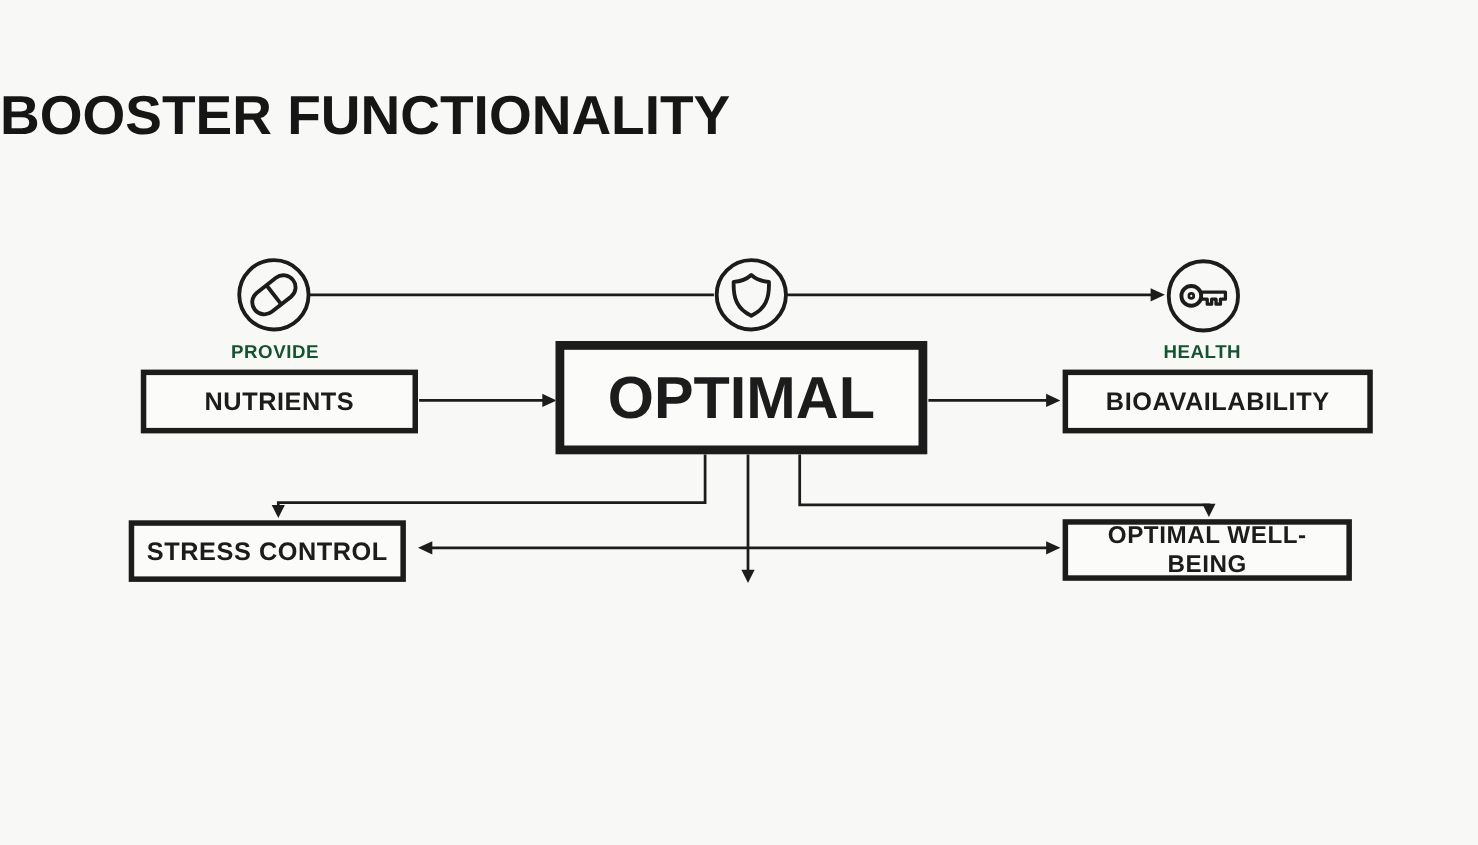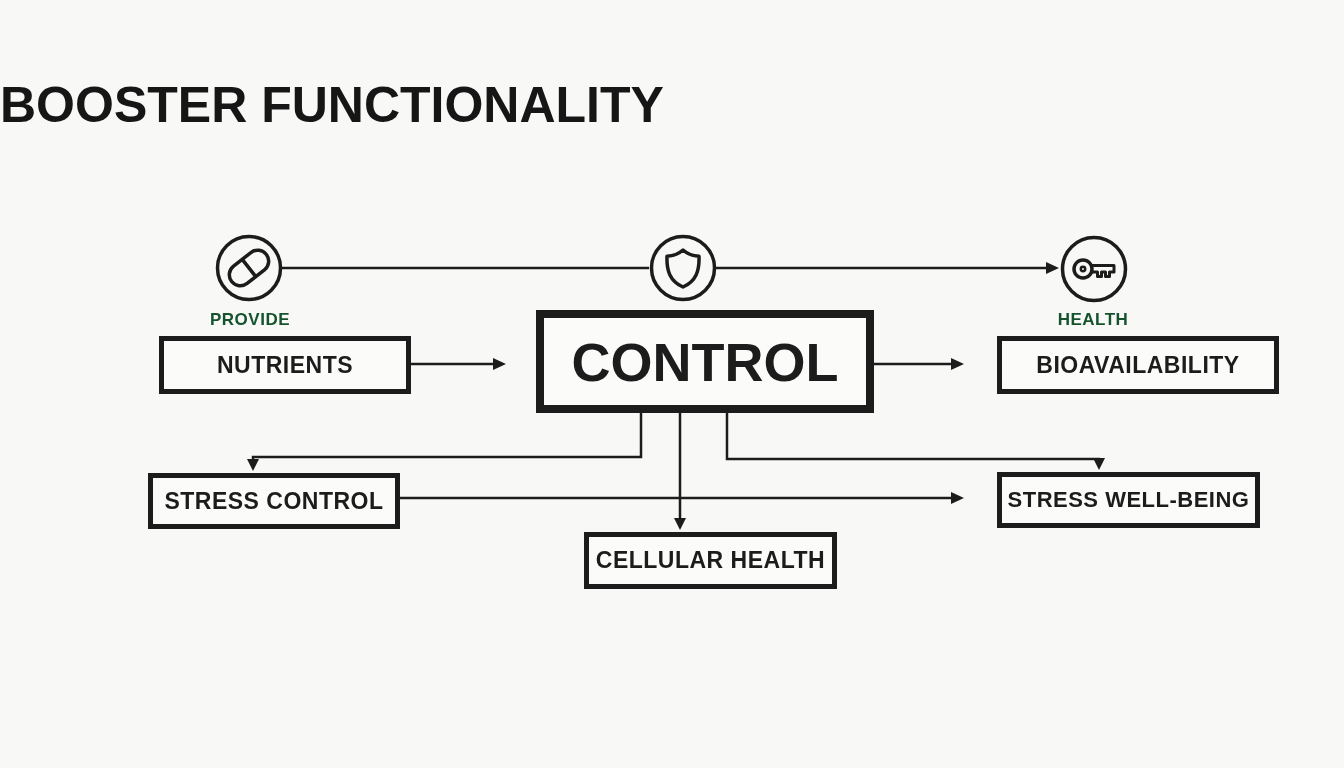--- a/index.html
+++ b/index.html
@@ -27,21 +27,20 @@
     position:absolute;
     border:5px solid #1c1c1c;
     background:#fbfbfa;
     display:flex;align-items:center;justify-content:center;
     font-weight:bold;
     font-size:23px;
     letter-spacing:0.5px;
     color:#1c1c1c;
     box-sizing:border-box;
     text-align:center;
-    margin-left:31px;
   }
   .node.center{
     border-width:8px;
     font-size:54px;
     letter-spacing:0px;
   }
   .flow-label{
     position:absolute;
     font-weight:bold;
     font-size:17px;
@@ -113,32 +112,29 @@
   </div>
 
   <div class="flow-label" style="left:175px;top:310px;width:150px">PROVIDE</div>
   <div class="flow-label" style="left:1018px;top:310px;width:150px">HEALTH</div>
 
   <div class="node" style="left:128px;top:336px;width:252px;height:58px">
     <span>NUTRIENTS</span>
   </div>
 
   <div class="node center" style="left:505px;top:310px;width:338px;height:103px">
-    <span>CONTROL</span>
+    <span>OPTIMAL</span>
   </div>
 
   <div class="node" style="left:966px;top:336px;width:282px;height:58px">
     <span>BIOAVAILABILITY</span>
   </div>
 
   <div class="node" style="left:117px;top:473px;width:252px;height:56px">
     <span>STRESS CONTROL</span>
   </div>
 
   <div class="node" style="left:966px;top:472px;width:263px;height:56px;font-size:22px">
-    <span>STRESS WELL-BEING</span>
+    <span>OPTIMAL WELL-BEING</span>
   </div>
 
-  <div class="node" style="left:553px;top:532px;width:253px;height:57px">
-    <span>CELLULAR HEALTH</span>
-  </div>
 
 </div>
 
 </body></html>

